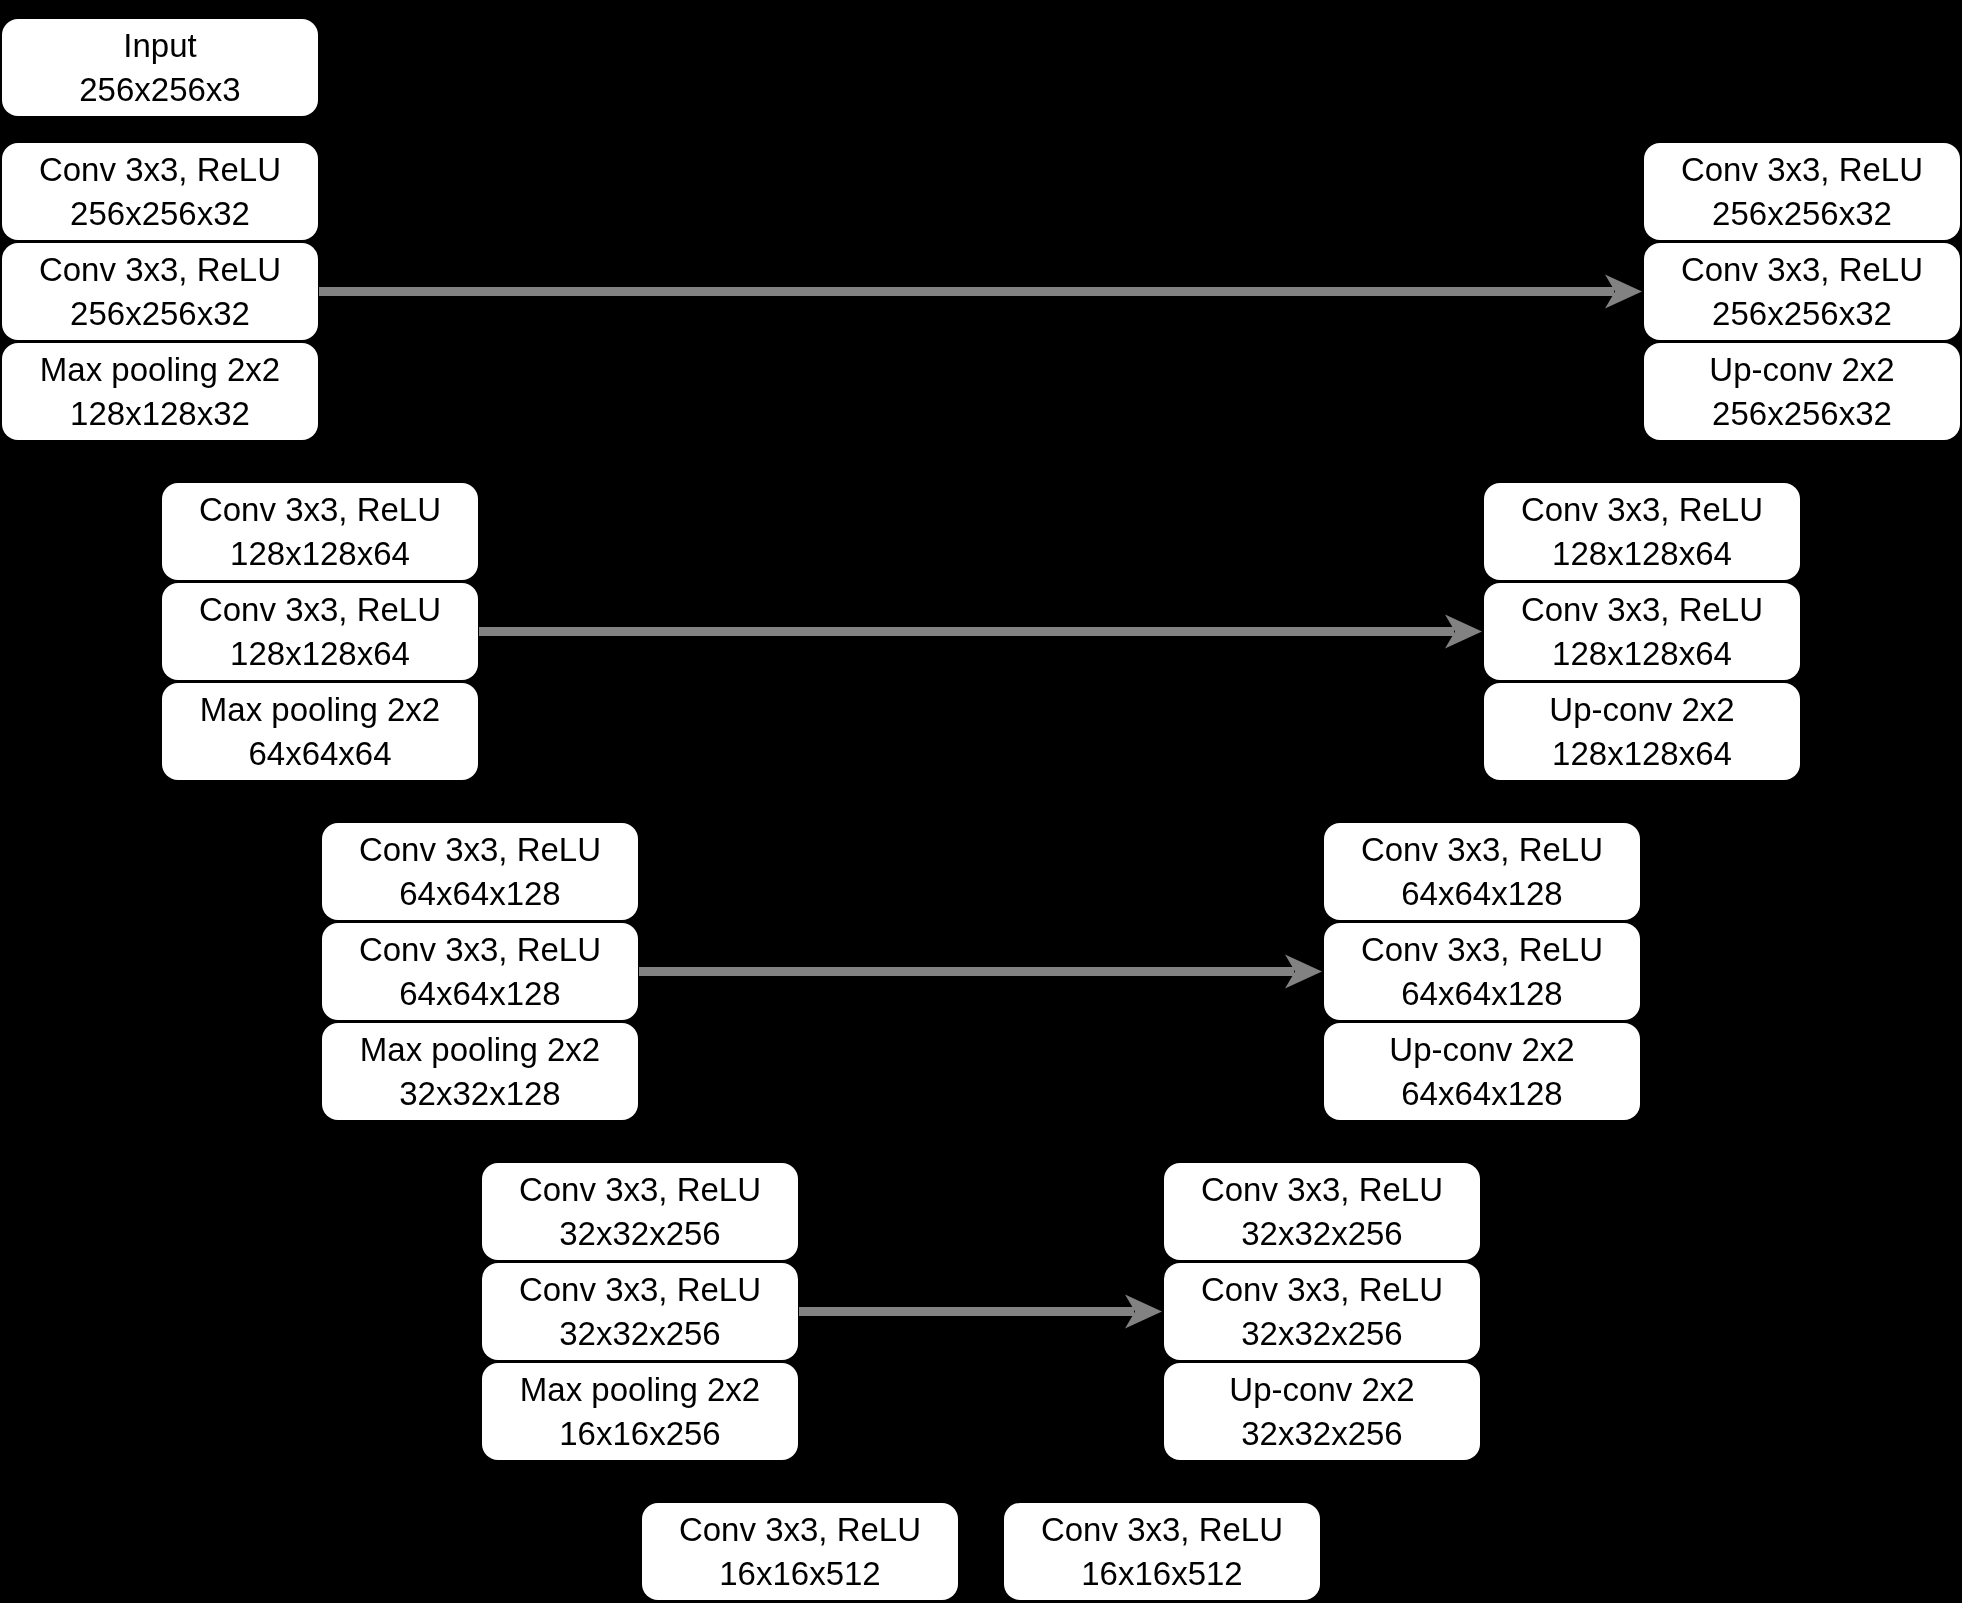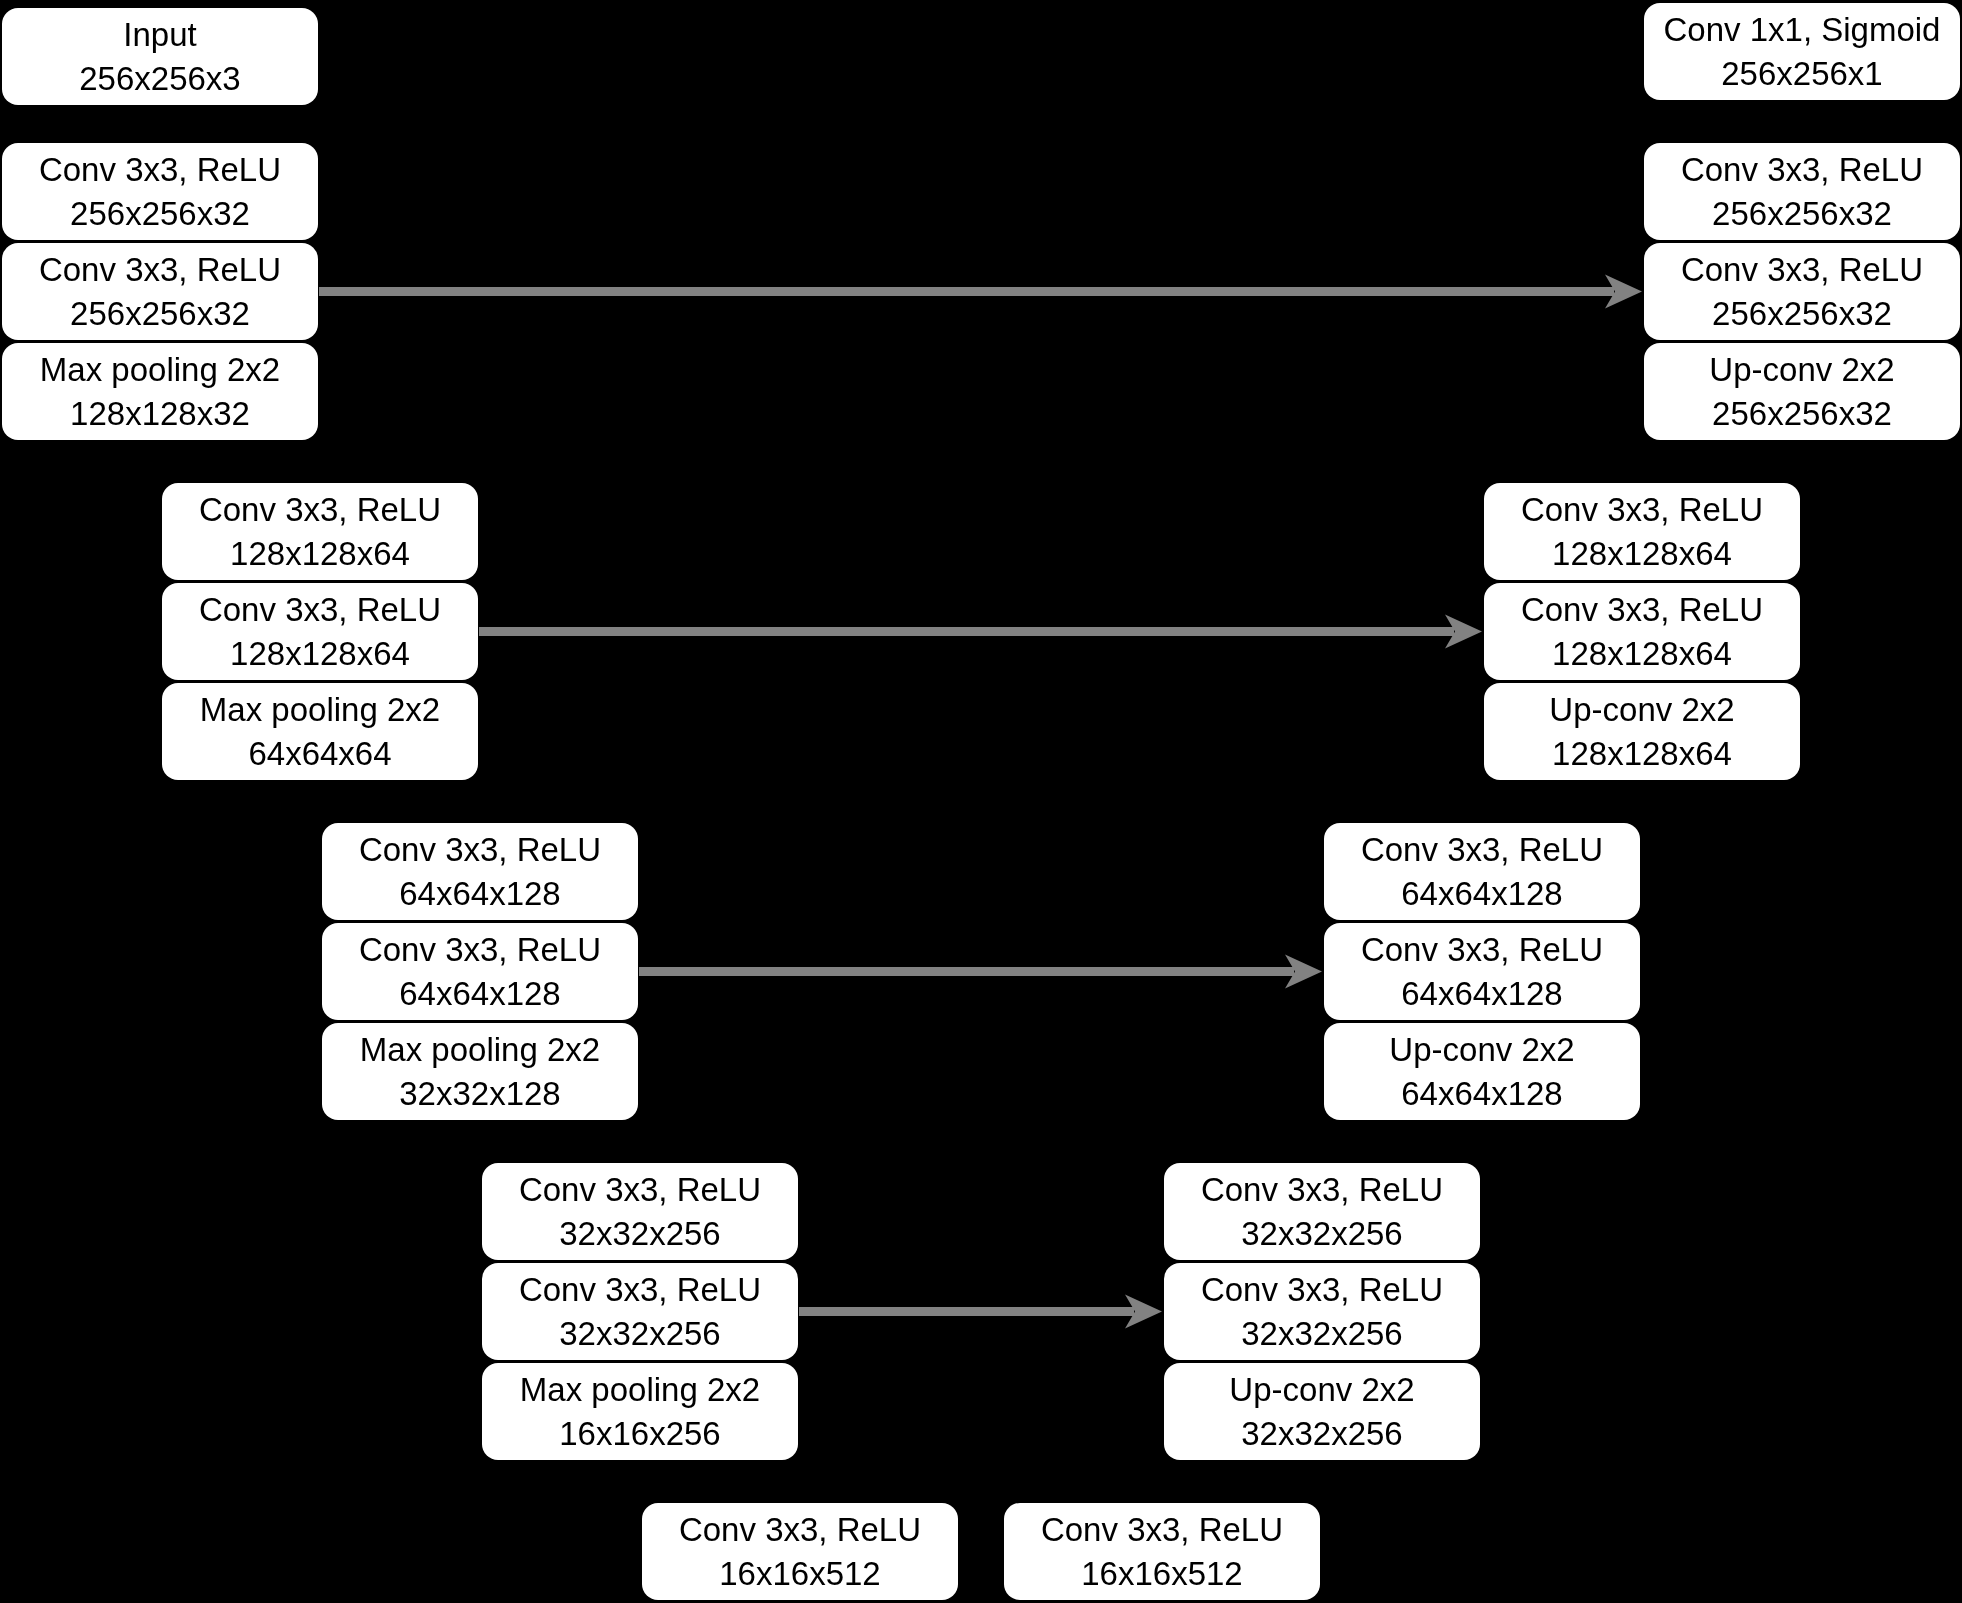--- a/index.html
+++ b/index.html
@@ -61,27 +61,23 @@
       </g>
       <g>
         <line x1="639" y1="971.5" x2="1294" y2="971.5" stroke="#828282" stroke-width="9"></line>
         <polygon points="1322,971.5 1285,954.5 1295,971.5 1285,988.5" fill="#828282"></polygon>
       </g>
       <g>
         <line x1="799" y1="1311.5" x2="1134" y2="1311.5" stroke="#828282" stroke-width="9"></line>
         <polygon points="1162,1311.5 1125,1294.5 1135,1311.5 1125,1328.5" fill="#828282"></polygon>
       </g>
     </svg>
-<div class="node" style="left: 2px; top: 8px;">
+<div class="node" style="left: 2px; top: 19px;">
       <span>Input</span>
       <span>256x256x3</span>
-    </div>
-    <div class="node" style="left: 1644px; top: 3px;">
-      <span>Conv 1x1, Sigmoid</span>
-      <span>256x256x1</span>
     </div>
     <div class="node" style="left: 2px; top: 143px;">
       <span>Conv 3x3, ReLU</span>
       <span>256x256x32</span>
     </div>
     <div class="node" style="left: 2px; top: 243px;">
       <span>Conv 3x3, ReLU</span>
       <span>256x256x32</span>
     </div>
     <div class="node" style="left: 2px; top: 343px;">

